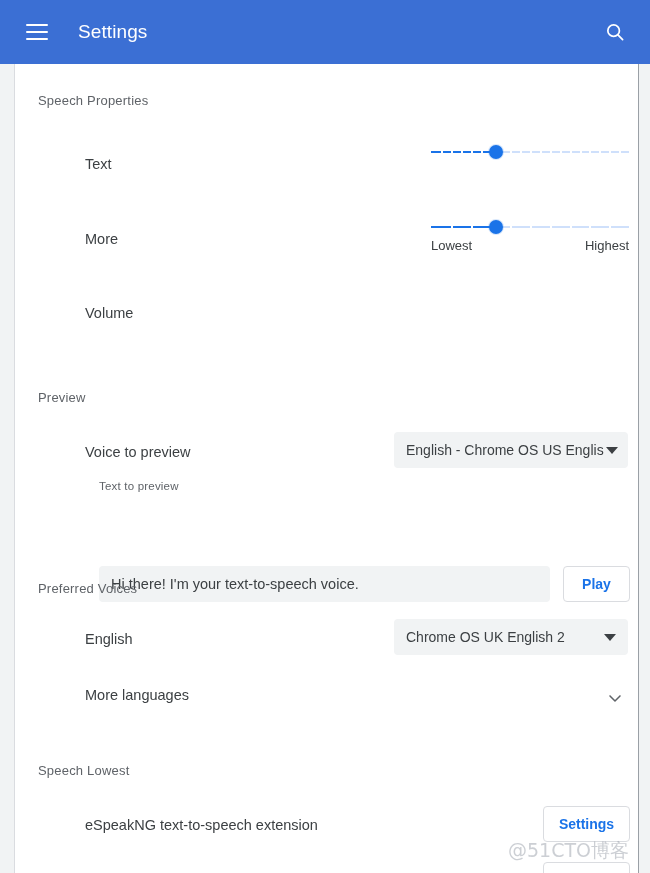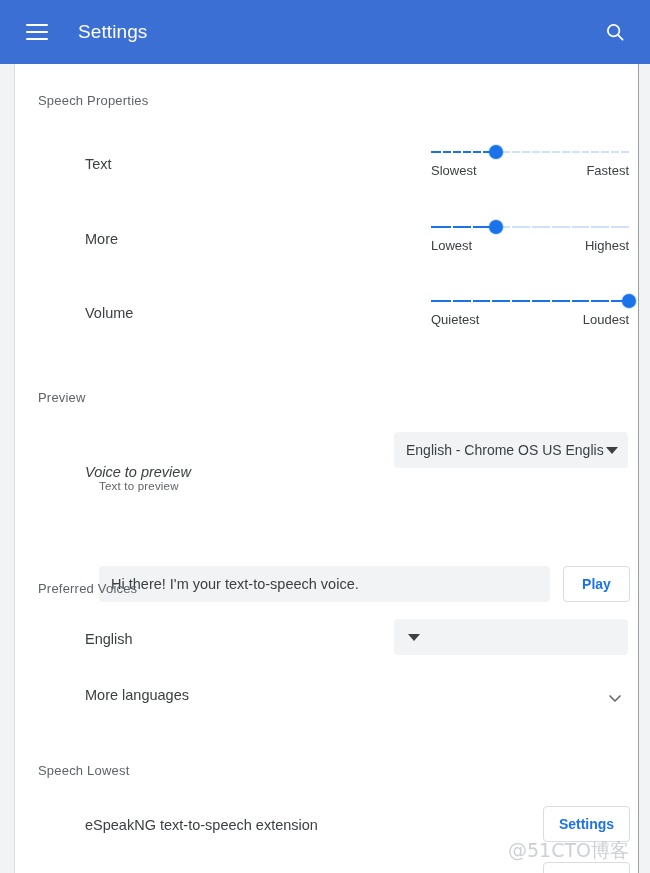--- a/index.html
+++ b/index.html
@@ -307,24 +307,20 @@
               <div class="tick" style="left: 128.7px;"></div>
               <div class="tick" style="left: 138.6px;"></div>
               <div class="tick" style="left: 148.5px;"></div>
               <div class="tick" style="left: 158.4px;"></div>
               <div class="tick" style="left: 168.3px;"></div>
               <div class="tick" style="left: 178.2px;"></div>
               <div class="tick" style="left: 188.1px;"></div>
             </div>
         </div>
         <div class="thumb" id="rate-thumb" style="left: 65.34px;"></div>
-        <div class="slider-legend">
-          <span>Slowest</span>
-          <span>Fastest</span>
-        </div>
       </div>
 
       <div class="row-label" style="top:143px;">More</div>
       <div class="slider-wrap" style="top:130px;">
         <div class="track">
           <div class="track-bg"></div>
           <div class="track-fill" id="pitch-fill" style="width: 65.34px;"></div>
           <div class="ticks" id="pitch-ticks">
               <div class="tick" style="left: 19.8px;"></div>
               <div class="tick" style="left: 39.6px;"></div>
@@ -338,63 +334,42 @@
             </div>
         </div>
         <div class="thumb" id="pitch-thumb" style="left: 65.34px;"></div>
         <div class="slider-legend">
           <span>Lowest</span>
           <span>Highest</span>
         </div>
       </div>
 
       <div class="row-label" style="top:217px;">Volume</div>
-      <div class="slider-wrap" style="top:204px;">
-        <div class="track">
-          <div class="track-bg"></div>
-          <div class="track-fill" id="volume-fill" style="width: 198px;"></div>
-          <div class="ticks" id="volume-ticks">
-              <div class="tick" style="left: 19.8px;"></div>
-              <div class="tick" style="left: 39.6px;"></div>
-              <div class="tick" style="left: 59.4px;"></div>
-              <div class="tick" style="left: 79.2px;"></div>
-              <div class="tick" style="left: 99px;"></div>
-              <div class="tick" style="left: 118.8px;"></div>
-              <div class="tick" style="left: 138.6px;"></div>
-              <div class="tick" style="left: 158.4px;"></div>
-              <div class="tick" style="left: 178.2px;"></div>
-            </div>
-        </div>
-        <div class="thumb" id="volume-thumb" style="left: 198px;"></div>
-        <div class="slider-legend">
-          <span>Quietest</span>
-          <span>Loudest</span>
-        </div>
-      </div>
 
       <div class="section-head" style="top:302px;">Preview</div>
 
-      <div class="row-label" style="top:376px;font-style:italic;">Voice to preview</div>
+      <div class="row-label" style="top:356px;">Voice to preview</div>
 
       <div class="select" style="left:379px; top:344px; width:234px; height:36px; padding:0 10px 0 12px;">
         <span class="select-text">English - Chrome OS US English</span>
         <span class="caret"></span>
       </div>
 
       <div class="sub-label" style="top:392px;">Text to preview</div>
 
       <input class="preview-input" type="text" value="Hi there! I'm your text-to-speech voice." style="">
 
       <button class="outline-btn" style="left:548px; top:478px; width:67px; height:36px;">Play</button>
 
       <div class="section-head" style="top:493px;">Preferred Voices</div>
 
       <div class="row-label" style="top:543px;">English</div>
 
       <div class="select" style="left:379px; top:531px; width:234px; height:36px; padding:0 12px;">
+        <span class="select-text">Chrome OS UK English 2</span>
         <span class="caret"></span>
       </div>
 
       <div class="row-label" style="top:599px;">More languages</div>
       <div class="chevron" style="left:590px; top:600px;">
         <svg width="20" height="20" viewBox="0 0 24 24" aria-hidden="true">
           <polyline points="6,9.5 12,15.5 18,9.5" fill="none" stroke="#5f6368" stroke-width="1.8" stroke-linecap="round" stroke-linejoin="round"></polyline>
         </svg>
       </div>
 

